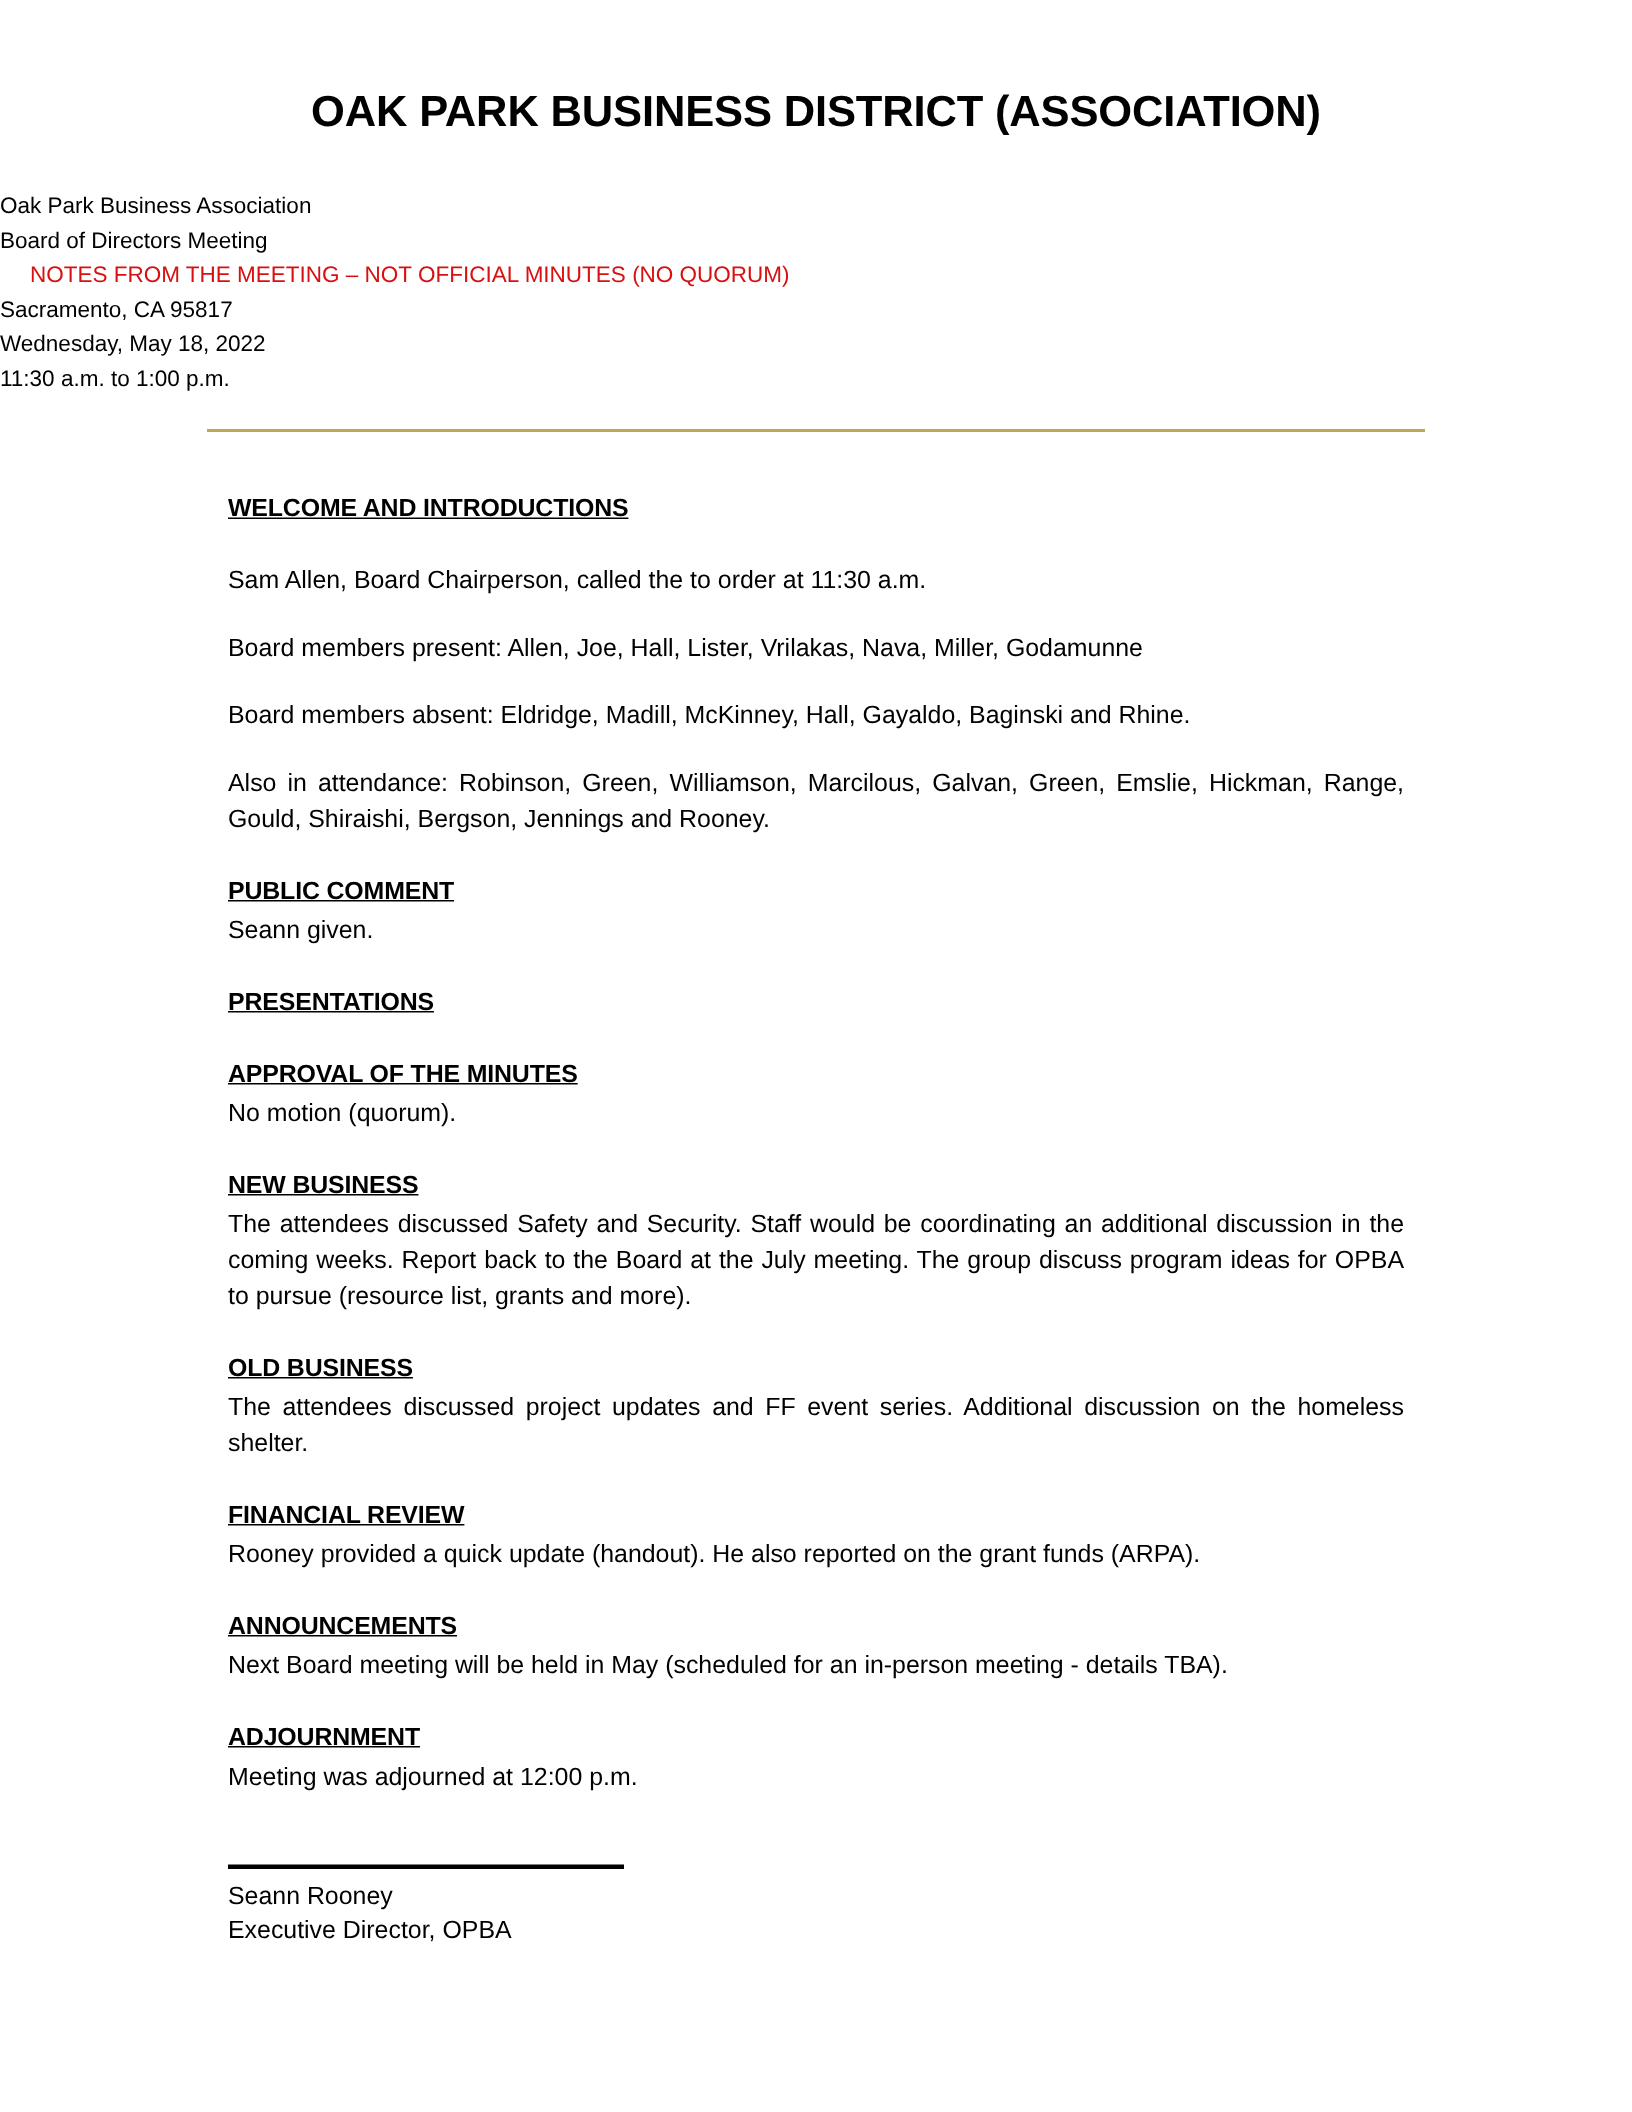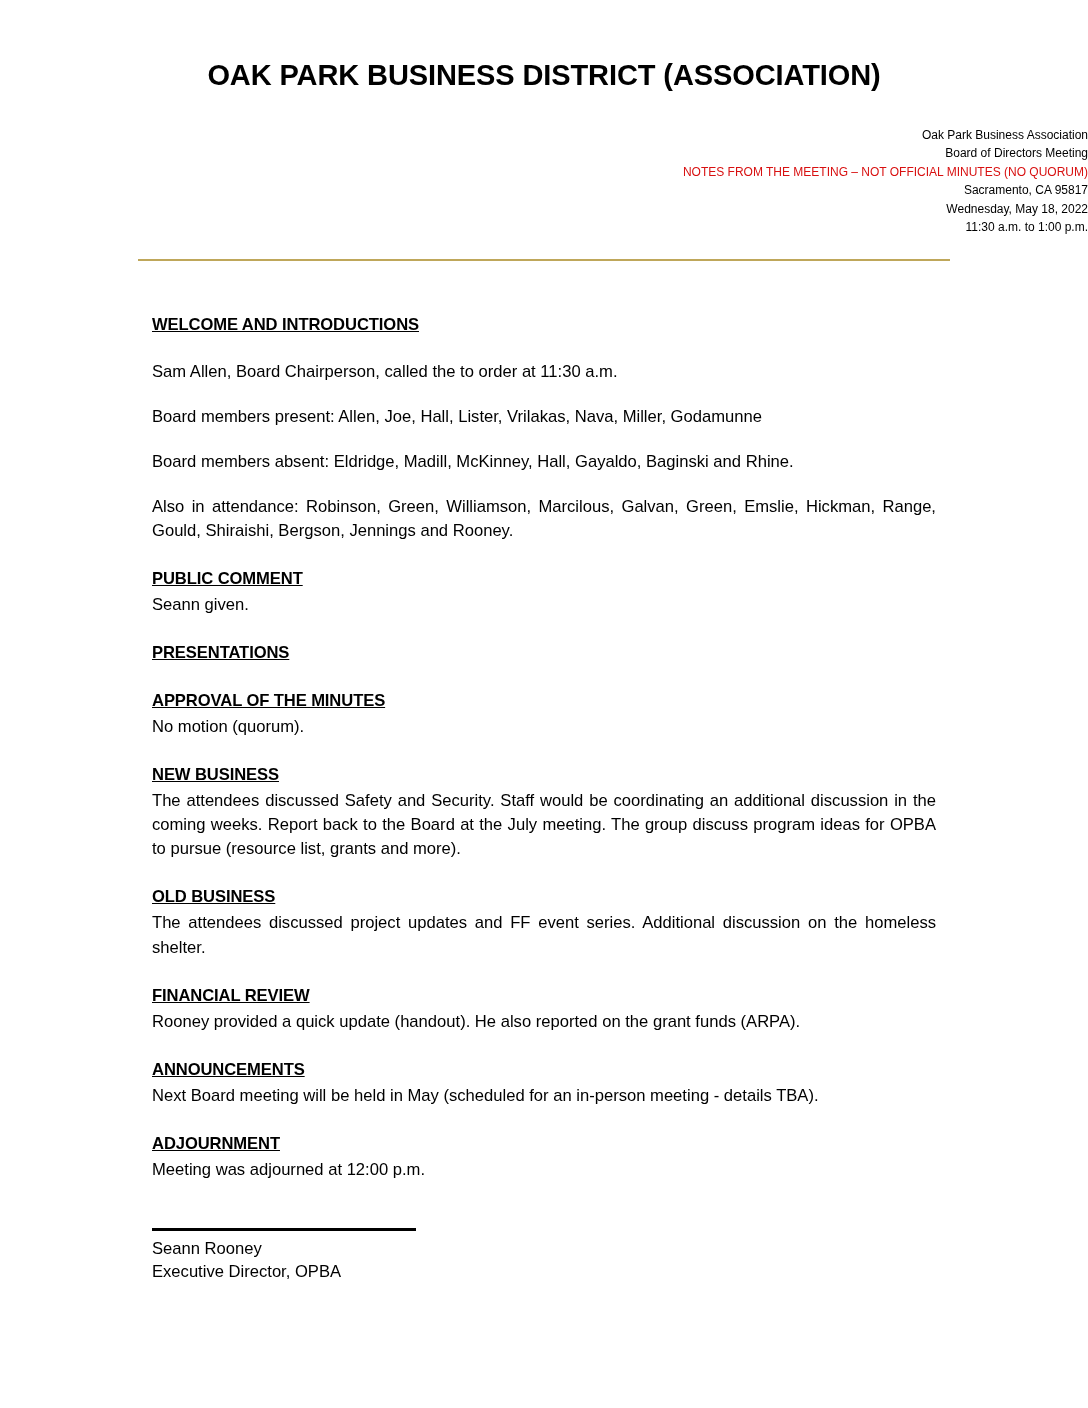--- a/index.html
+++ b/index.html
@@ -26,41 +26,41 @@
   .doc-title {
     text-align: center;
     font-size: 29px;
     font-weight: bold;
     letter-spacing: -0.1px;
     line-height: 1.1;
     padding-top: 60px;
     margin: 0 0 12px 0;
   }
   .header-block {
-    text-align: right;
+    text-align: left;
     margin-top: 34px;
-    font-size: 12px;
+    font-size: 15px;
     line-height: 1.54;
   }
   .header-line.bold { font-weight: normal; }
   .header-line.red  { color: #d81010; }
 
   .gold-rule {
     margin: 22px auto 0 auto;
     width: 812px;
     height: 0;
     border-top: 2px solid #bfa martyr;
     border-top: 2px solid #bfa75a;
   }
 
   
   .content {
     margin: 0 auto;
     width: 784px;
-    padding-top: 52px;
+    padding-top: 39px;
     font-size: 16.6px;
     line-height: 1.45;
   }
   .section { margin: 0; }
   .section + .section { margin-top: 24px; }
 
   h2.sec-head {
     font-size: 16.6px;
     font-weight: bold;
     text-decoration: underline;

